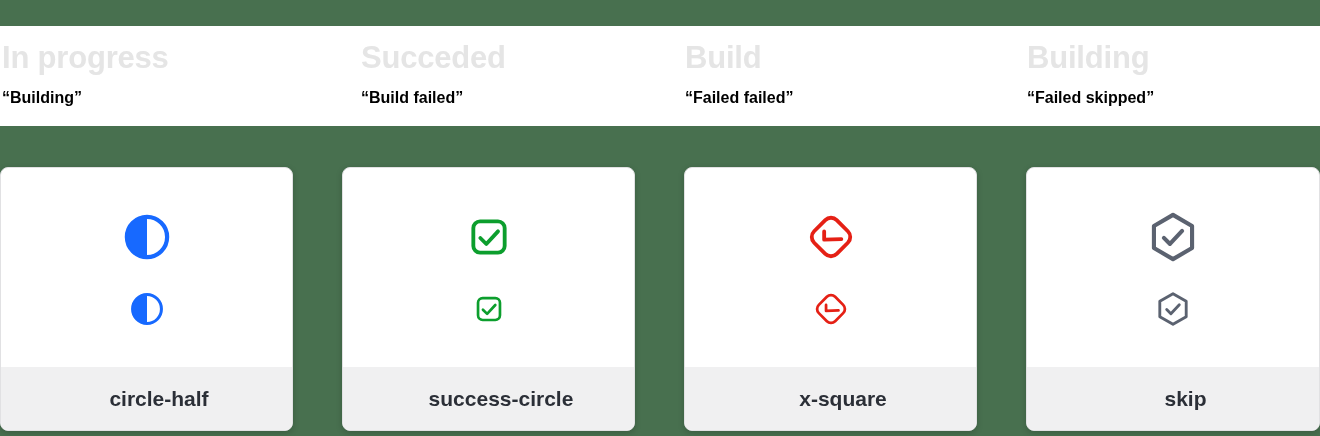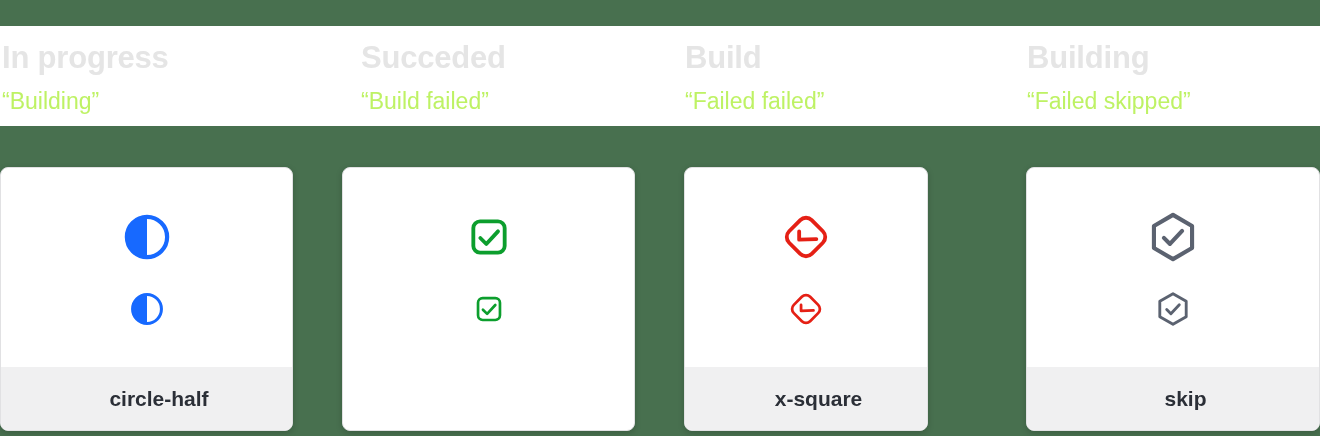--- a/index.html
+++ b/index.html
@@ -14,33 +14,33 @@
     position:absolute; left:0; top:26px; width:1320px; height:100px;
     background:#ffffff;
   }
   .col-title {
     position:absolute; top:42px;
     font-size:31px; font-weight:700; color:#e5e5e5;
     letter-spacing:-0.2px; line-height:1;
   }
   .col-subtitle {
     position:absolute; top:90px;
-    font-size:23px; font-weight:400; color:#bef264; line-height:1;
+    font-size:16px; font-weight:700; color:#000000; line-height:1;
   }
   .t0 { left:2px; }  .t1 { left:343px;margin-left:18px; }  .t2 { left:685px; }  .t3 { left:1027px; }
   .card {
     position:absolute; top:167px; height:264px;
     background:#ffffff;
     border:1px solid #e1e1e3;
     border-radius:8px;
     box-shadow:0 2px 6px rgba(0,0,0,0.18);
   }
   .card0 { left:0px;    width:293px; }
   .card1 { left:342px;  width:293px; }
-  .card2 { left:684px;  width:244px; }
+  .card2 { left:684px;  width:293px; }
   .card3 { left:1026px; width:294px;text-decoration:underline; }
   .icon-wrap {
     position:absolute; left:50%;
     transform:translate(-50%,-50%);
     display:flex; align-items:center; justify-content:center;
     line-height:0;
   }
   .icon-large { top:69px; }
   .icon-small { top:141px; }
   .card-footer {
@@ -95,20 +95,23 @@
       <rect class="icon-stroke" x="2.6" y="2.6" width="18.8" height="18.8" rx="4" stroke-width="2.3"></rect>
       <path class="icon-stroke" d="M6.8 12.6 L10.4 16.2 L17.4 8.6" stroke-width="2.3" stroke-linecap="round" stroke-linejoin="round"></path>
     </svg>
   </div>
   <div class="icon-wrap icon-small">
     <svg width="28" height="28" viewBox="0 0 24 24">
       <rect class="icon-stroke" x="2.6" y="2.6" width="18.8" height="18.8" rx="4" stroke-width="2.3"></rect>
       <path class="icon-stroke" d="M6.8 12.6 L10.4 16.2 L17.4 8.6" stroke-width="2.3" stroke-linecap="round" stroke-linejoin="round"></path>
     </svg>
   </div>
+  <div class="card-footer">
+    <span class="card-footer-label">success-circle</span>
+  </div>
 </div>
 
 <div class="card card2" style="--icon-color: #e52015;">
   <div class="icon-wrap icon-large">
     <svg width="54" height="54" viewBox="0 0 24 24">
       <g transform="rotate(45 12 12)">
         <rect class="icon-stroke" x="4.9" y="4.9" width="14.2" height="14.2" rx="3.6" stroke-width="1.7"></rect>
         <path class="icon-stroke" d="M8.1 12.4 L10.7 15 L15.9 9.4" stroke-width="1.7" stroke-linecap="round" stroke-linejoin="round"></path>
       </g>
     </svg>

